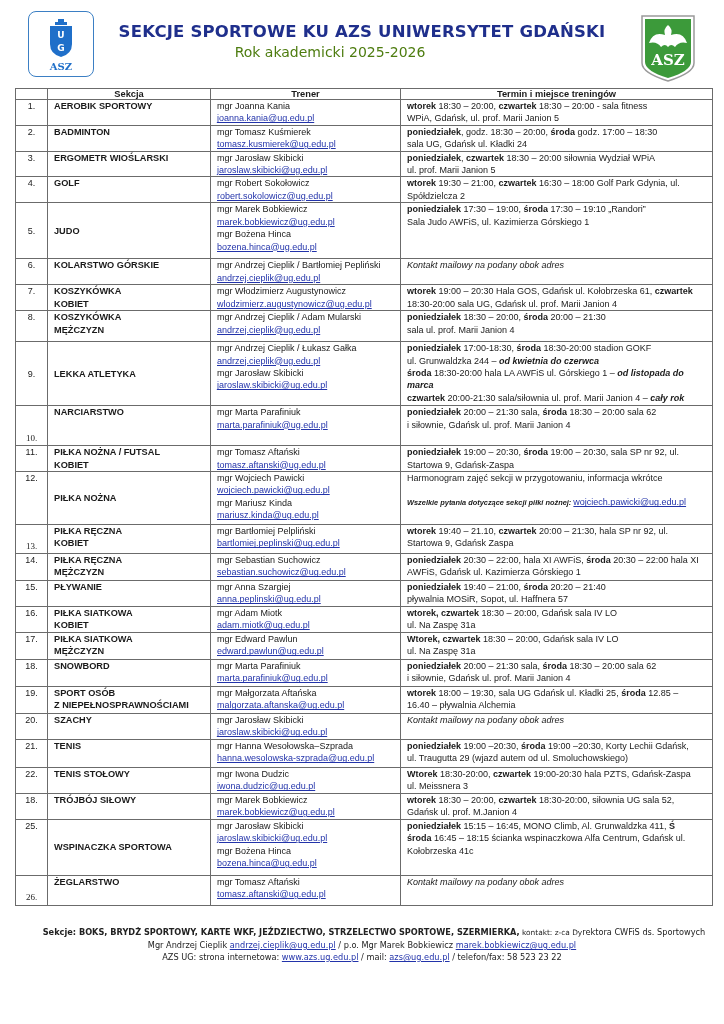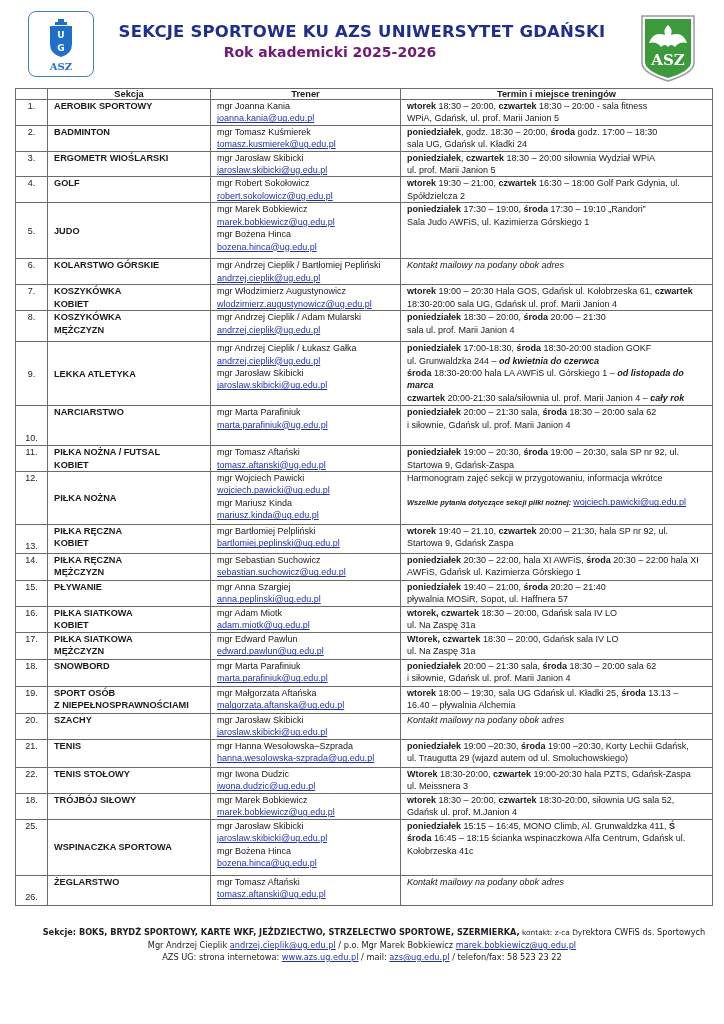--- a/index.html
+++ b/index.html
@@ -5,28 +5,28 @@
   html, body { margin:0; padding:0; background:#fff; }
   body { width:724px; height:1024px; position:relative; overflow:hidden;
          font-family:"Liberation Sans", sans-serif; color:#1a1a1a; }
   .logo-left { position:absolute; left:28px; top:11px; width:64px; height:64px;
                border:1.5px solid #3b7fc4; border-radius:8px; background:#fff; }
   .logo-right { position:absolute; left:639px; top:13px; width:58px; height:70px; }
   .title { position:absolute; left:0; width:724px; top:22px; text-align:center;
            font-family:"DejaVu Sans", sans-serif; font-weight:bold; font-size:16.5px;
            color:#1f2f8c; letter-spacing:0.2px; }
   .subtitle { position:absolute; left:0; width:660px; top:44px; text-align:center;
-              font-family:"DejaVu Sans", sans-serif; font-weight:bold; font-size:14px; color:#701a75; }
+              font-family:"DejaVu Sans", sans-serif; font-weight:normal; font-size:14px; color:#4d7c0f; }
   table.main { position:absolute; left:15px; top:88px; width:697px;
                border-collapse:collapse; table-layout:fixed; font-size:9px; line-height:12.4px; }
   table.main td, table.main th { border:1px solid #6b6b6b; padding:0 6px; vertical-align:top; }
   table.main th { font-weight:bold; font-size:9.3px; height:10px; line-height:10px; text-align:center; padding:0; }
   td.num { text-align:center; padding:2px 0 0 0; }
   td.num.mid { vertical-align:middle; }
-  td.num.bot { vertical-align:bottom; padding:0 0 1px 0; }
+  td.num.bot { vertical-align:bottom; padding:0 0 1px 0;font-family:Liberation Serif, serif; }
   td.sec { font-weight:bold; font-size:9.2px; padding-top:2px; }
   td.sec.mid { vertical-align:middle; }
   td.tr, td.tm { padding-top:2px; }
   .mail { color:#2233aa; text-decoration:underline; display:block; }
   .mail-inline { color:#2233aa; text-decoration:underline; }
   .it { font-style:italic; }
   .b { font-weight:bold; }
   .small-bi { font-style:italic; font-weight:bold; font-size:7.4px; }
   .footer { position:absolute; left:0; width:724px; top:926px; text-align:center;
             font-family:"DejaVu Sans", sans-serif; font-size:8.2px; line-height:12px; color:#222; }
@@ -347,21 +347,21 @@
         <td class="num ">19.</td>
         <td class="sec ">
           <div>SPORT OSÓB</div>
           <div>Z NIEPEŁNOSPRAWNOŚCIAMI</div>
         </td>
         <td class="tr">
           <div>mgr Małgorzata Aftańska</div>
           <a class="mail">malgorzata.aftanska@ug.edu.pl</a>
         </td>
         <td class="tm">
-          <div><span class="b">wtorek</span><span class=""> 18:00 – 19:30, sala UG Gdańsk ul. Kładki 25, </span><span class="b">środa</span><span class=""> 13.13 –</span></div>
+          <div><span class="b">wtorek</span><span class=""> 18:00 – 19:30, sala UG Gdańsk ul. Kładki 25, </span><span class="b">środa</span><span class=""> 12.85 –</span></div>
           <div><span class="">16.40 – pływalnia Alchemia</span></div>
         </td>
       </tr>
       <tr style="height: 26px;">
         <td class="num ">20.</td>
         <td class="sec ">
           <div>SZACHY</div>
         </td>
         <td class="tr">
           <div>mgr Jarosław Skibicki</div>

